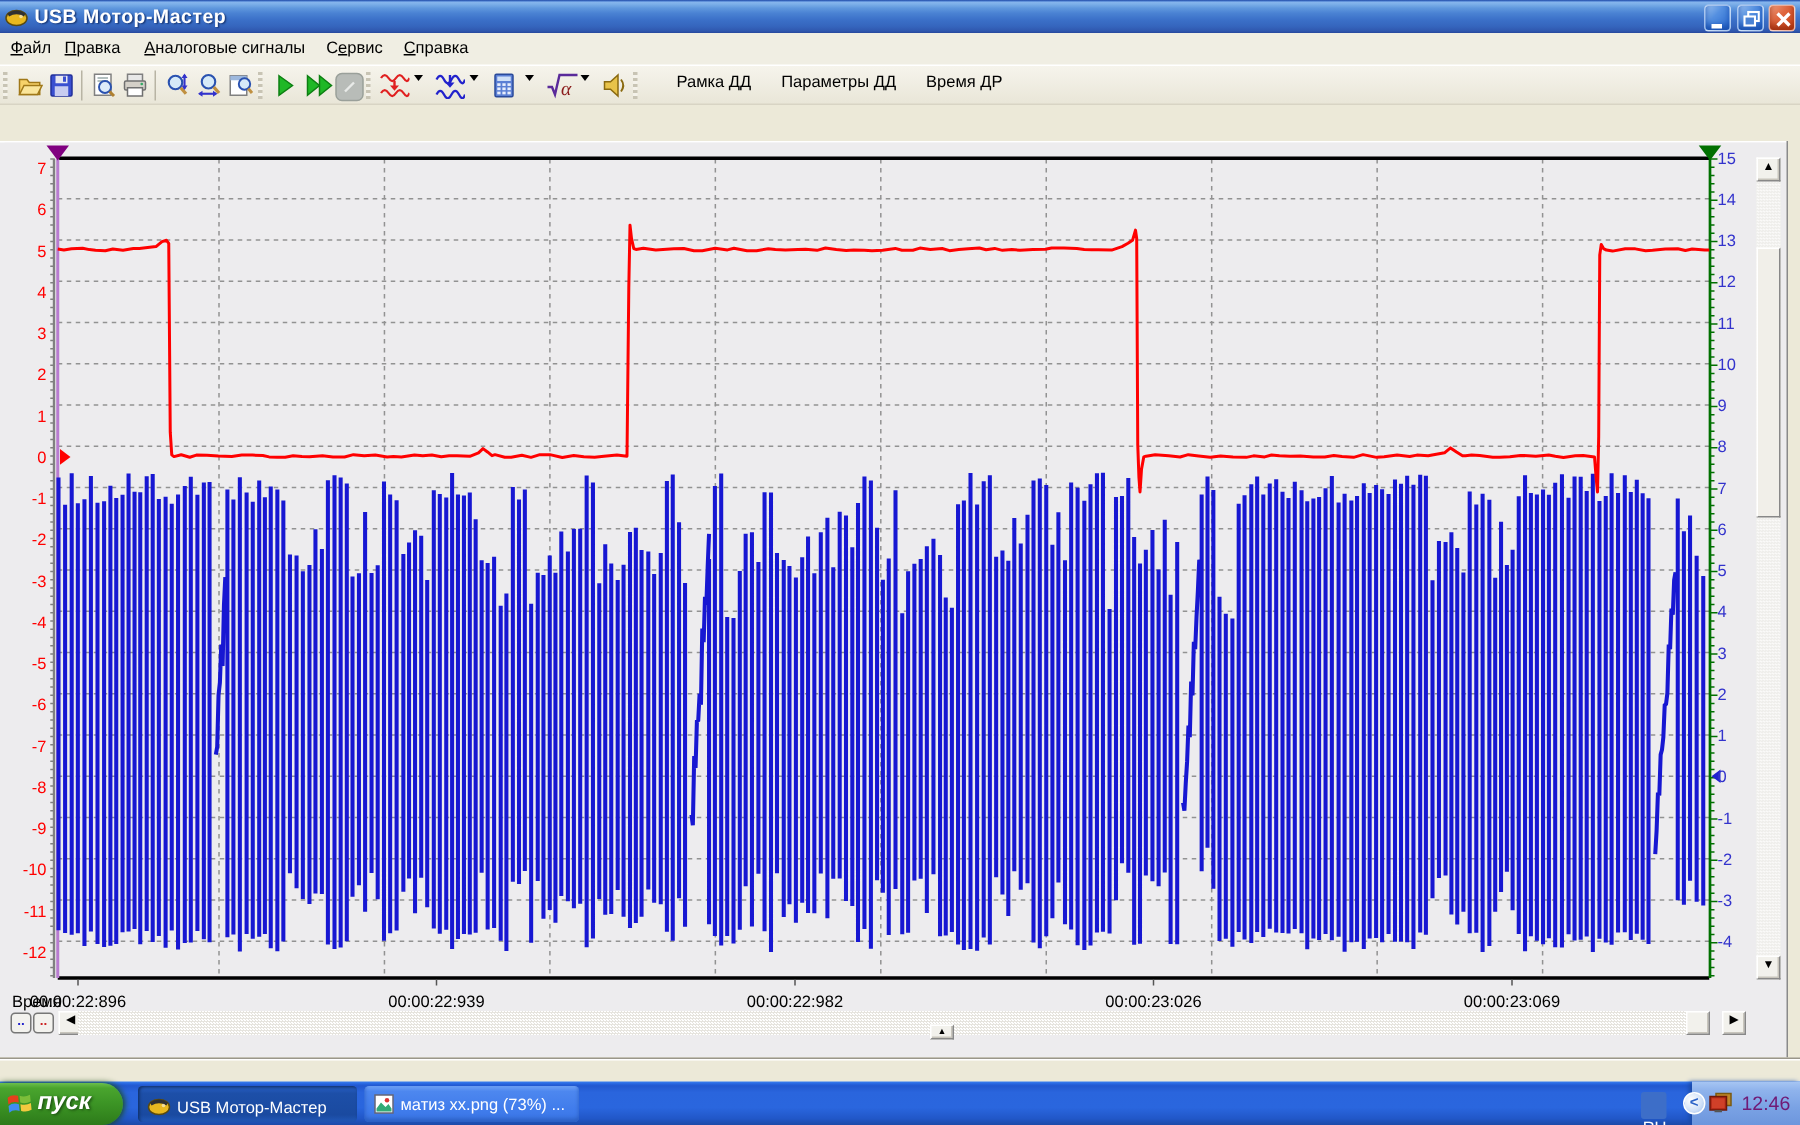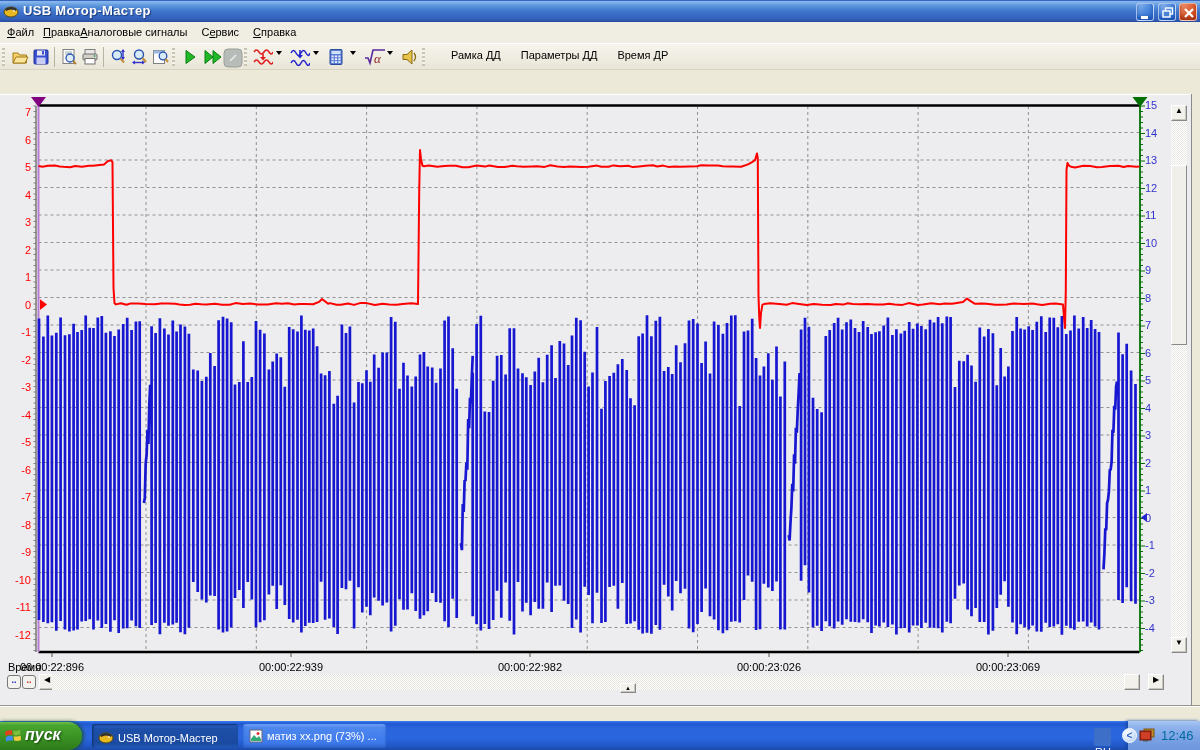--- a/index.html
+++ b/index.html
@@ -40,21 +40,21 @@
  box-shadow:1px 0 4px #1a4a10;color:#fff;font-size:16px;font-weight:bold;font-style:italic;padding:4px 0 0 25px;text-shadow:1px 1px 2px #1a4a10}
 #startbtn svg{position:absolute;left:4px;top:4px}
 .taskbtn{position:absolute;top:724px;height:24px;border-radius:3px;color:#fff;font-size:11px;padding:5px 6px 0 6px;white-space:nowrap;overflow:hidden}
 .taskbtn svg{vertical-align:-3px;margin-right:4px}
 #tb1{left:92px;width:146px;background:linear-gradient(to bottom,#1a4idx 0,#1e55b5 0%,#17ale 0);background:linear-gradient(to bottom,#2a62c8 0%,#1d4fa8 20%,#1a4aa0 80%,#2158b8 100%);box-shadow:inset 1px 1px 2px #10306a}
 #tb2{left:243px;width:143px;background:linear-gradient(to bottom,#6fa1f5 0%,#4d87ef 15%,#3f7beb 70%,#3a74e2 100%);box-shadow:inset 0 -2px 3px #2a5ec0}
 #tray{position:absolute;left:1128px;top:721px;width:72px;height:29px;
  background:linear-gradient(to bottom,#a7c6f3 0%,#8fb3ec 20%,#7aa2e4 60%,#6d96dd 100%);box-shadow:-2px 0 3px #1a4aa8}
 #rubox{position:absolute;left:1094px;top:728px;width:17px;height:16px;background:#3d6ec8;color:#fff;font-size:11px;text-align:right;border-radius:2px;padding-top:18px}
 #chev{position:absolute;left:1122px;top:728px;width:15px;height:15px;border-radius:50%;background:radial-gradient(circle at 35% 35%,#ffffff,#cfe0f8 60%,#9ab8e8);border:1px solid #fff;color:#2a62c8;font-weight:bold;font-size:10px;text-align:center;line-height:13px}
-#clock{position:absolute;left:1161px;top:728px;width:40px;color:#0369a1;font-size:13px}
+#clock{position:absolute;left:1161px;top:728px;width:40px;color:#701a75;font-size:13px}
 </style></head>
 <body>
 <div id="stage">
 <div id="titlebar">
  <span class="ticon"><svg width="16" height="16" viewBox="0 0 16 16">
           <ellipse cx="8" cy="9" rx="7" ry="5" fill="#e8b820" stroke="#5a4a10"></ellipse>
           <path d="M2,6 q6,-4 12,0 l-1,2 q-5,-3 -10,0 z" fill="#303030"></path>
           <circle cx="11" cy="8" r="1.2" fill="#fff8"></circle>
         </svg></span>
  <span class="ttitle">USB Мотор-Мастер</span>
@@ -68,21 +68,21 @@
           <rect x="6.5" y="4" width="7" height="6" fill="none" stroke="#fff" stroke-width="1.4"></rect>
           <rect x="4" y="7" width="7" height="6" fill="#4a82d3" stroke="#fff" stroke-width="1.4"></rect>
         </svg>
       </span>
  <span class="wbtn close" style="left:1179px">
         <svg width="18" height="18" viewBox="0 0 18 18">
           <path d="M5,5 L13,13 M13,5 L5,13" stroke="#fff" stroke-width="2.2"></path>
         </svg>
       </span>
 </div>
-<div id="menubar"><span style="margin-left:7px"><u>Ф</u>айл</span><span style="margin-left:9px"><u>П</u>равка</span><span style=""><u>А</u>налоговые сигналы</span><span style="margin-left:14px">С<u>е</u>рвис</span><span style="margin-left:14px"><u>С</u>правка</span></div>
+<div id="menubar"><span style="margin-left:7px"><u>Ф</u>айл</span><span style="margin-left:9px"><u>П</u>равка</span><span style="margin-left:16px"><u>А</u>налоговые сигналы</span><span style="margin-left:14px">С<u>е</u>рвис</span><span style="margin-left:14px"><u>С</u>правка</span></div>
 <div id="toolbar"><span class="grip"></span><span class="tbtn"><svg width="18" height="18" viewBox="0 0 18 18">
           <path d="M2,5 l5,0 1.5,2 7,0 0,8 -13.5,0 z" fill="#f7d26a" stroke="#a07818" stroke-width="1"></path>
           <path d="M2,15 l3,-6 12,0 -3,6 z" fill="#fae59a" stroke="#a07818" stroke-width="1"></path>
         </svg></span><span class="tbtn"><svg width="18" height="18" viewBox="0 0 18 18">
           <rect x="2" y="2" width="14" height="14" rx="1" fill="#3a4fd0" stroke="#22309a"></rect>
           <rect x="5" y="2.5" width="8" height="5" fill="#e8e8f0"></rect>
           <rect x="4.5" y="9.5" width="9" height="6.5" fill="#c8ccf0"></rect>
           <rect x="10" y="3" width="2" height="3.5" fill="#3a4fd0"></rect>
         </svg></span><span class="tsep"></span><span class="tbtn"><svg width="18" height="18" viewBox="0 0 18 18">
           <rect x="3" y="1.5" width="11" height="14" fill="#fff" stroke="#808080"></rect>

